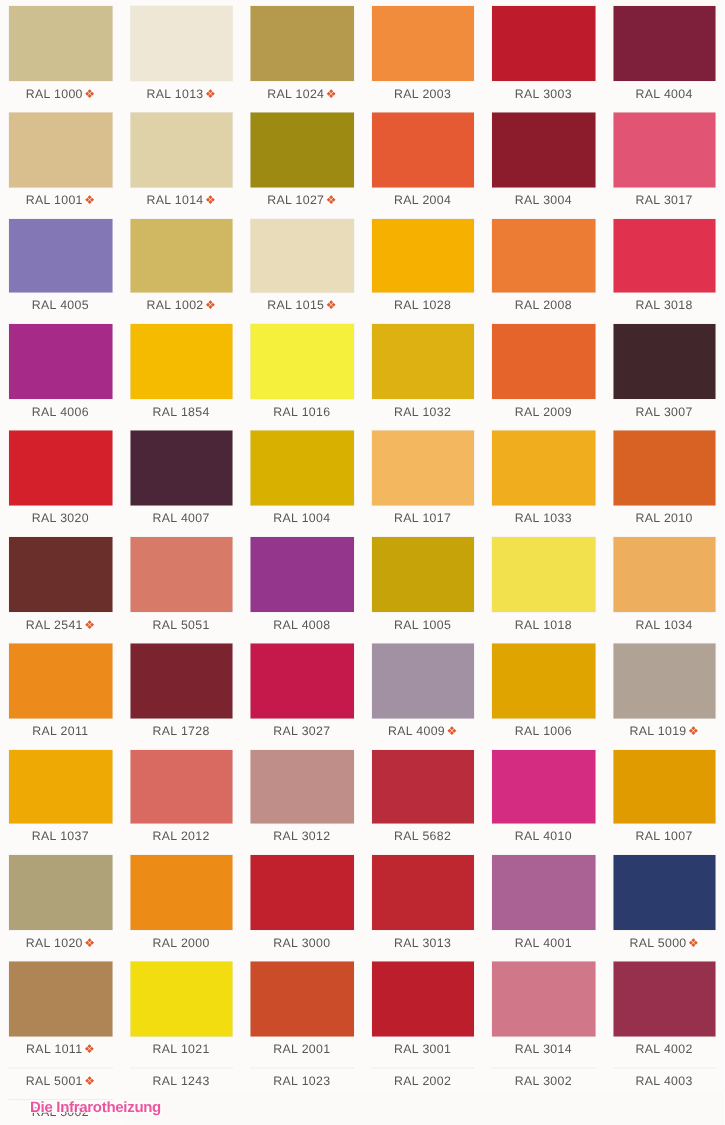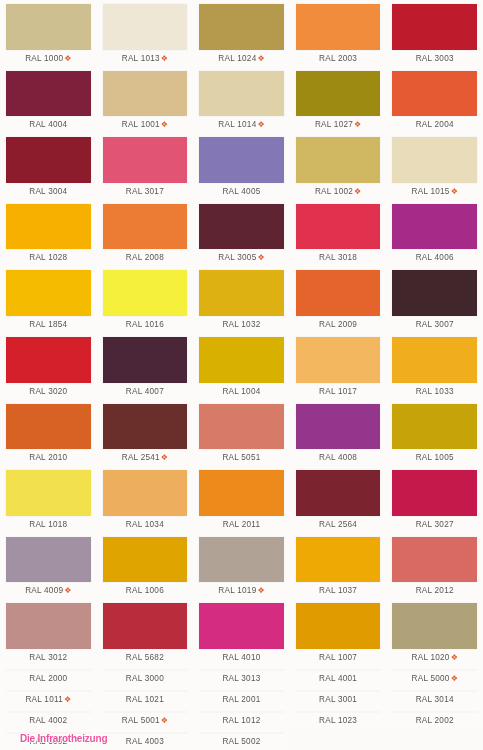--- a/index.html
+++ b/index.html
@@ -13,21 +13,21 @@
     overflow: hidden;
     font-family: "Liberation Sans", sans-serif;
     position: relative;
   }
   #chart {
     position: relative;
     width: 483px;
     height: 750px;
     background: #fbfaf8;
     display: grid;
-    grid-template-columns: repeat(5, 1fr);
+    grid-template-columns: repeat(6, 1fr);
     grid-template-rows: repeat(10, 1fr);
     column-gap: 0px;
     row-gap: 0px;
   }
   .cell {
     position: relative;
     display: flex;
     flex-direction: column;
     align-items: stretch;
     padding: 4px 6px 0 6px;
@@ -146,24 +146,20 @@
     </div>
     <div class="cell">
       <div class="swatch" title="RAL 1028" style="background: rgb(245, 176, 0);"></div>
       <div class="label"><span>RAL 1028</span></div>
     </div>
     <div class="cell">
       <div class="swatch" title="RAL 2008" style="background: rgb(236, 124, 52);"></div>
       <div class="label"><span>RAL 2008</span></div>
     </div>
     <div class="cell">
-      <div class="swatch" title="RAL 3005" style="background: rgb(94, 36, 49);"></div>
-      <div class="label"><span>RAL 3005</span><span class="mark" style="color: rgb(224, 90, 43);">❖</span></div>
-    </div>
-    <div class="cell">
       <div class="swatch" title="RAL 3018" style="background: rgb(224, 49, 79);"></div>
       <div class="label"><span>RAL 3018</span></div>
     </div>
     <div class="cell">
       <div class="swatch" title="RAL 4006" style="background: rgb(166, 42, 135);"></div>
       <div class="label"><span>RAL 4006</span></div>
     </div>
     <div class="cell">
       <div class="swatch" title="RAL 1003" style="background: rgb(245, 187, 0);"></div>
       <div class="label"><span>RAL 1854</span></div>
@@ -231,21 +227,21 @@
     <div class="cell">
       <div class="swatch" title="RAL 1034" style="background: rgb(237, 174, 94);"></div>
       <div class="label"><span>RAL 1034</span></div>
     </div>
     <div class="cell">
       <div class="swatch" title="RAL 2011" style="background: rgb(236, 138, 27);"></div>
       <div class="label"><span>RAL 2011</span></div>
     </div>
     <div class="cell">
       <div class="swatch" title="RAL 3011" style="background: rgb(124, 35, 48);"></div>
-      <div class="label"><span>RAL 2564</span></div>
+      <div class="label"><span>RAL 1728</span></div>
     </div>
     <div class="cell">
       <div class="swatch" title="RAL 3027" style="background: rgb(196, 25, 74);"></div>
       <div class="label"><span>RAL 3027</span></div>
     </div>
     <div class="cell">
       <div class="swatch" title="RAL 4009" style="background: rgb(161, 145, 163);"></div>
       <div class="label"><span>RAL 4009</span><span class="mark" style="color: rgb(224, 90, 43);">❖</span></div>
     </div>
     <div class="cell">
@@ -327,21 +323,21 @@
     <div class="cell">
       <div class="swatch" title="RAL 4002" style="background: rgb(150, 48, 76);"></div>
       <div class="label"><span>RAL 4002</span></div>
     </div>
     <div class="cell">
       <div class="swatch" title="RAL 5001" style="background: rgb(30, 58, 99);"></div>
       <div class="label"><span>RAL 5001</span><span class="mark" style="color: rgb(224, 90, 43);">❖</span></div>
     </div>
     <div class="cell lastrow">
       <div class="swatch" title="RAL 1012" style="background: rgb(218, 202, 38);"></div>
-      <div class="label"><span>RAL 1012</span></div>
+      <div class="label"><span>RAL 1243</span></div>
     </div>
     <div class="cell lastrow">
       <div class="swatch" title="RAL 1023" style="background: rgb(239, 219, 18);"></div>
       <div class="label"><span>RAL 1023</span></div>
     </div>
     <div class="cell lastrow">
       <div class="swatch" title="RAL 2002" style="background: rgb(208, 56, 47);"></div>
       <div class="label"><span>RAL 2002</span></div>
     </div>
     <div class="cell lastrow">

